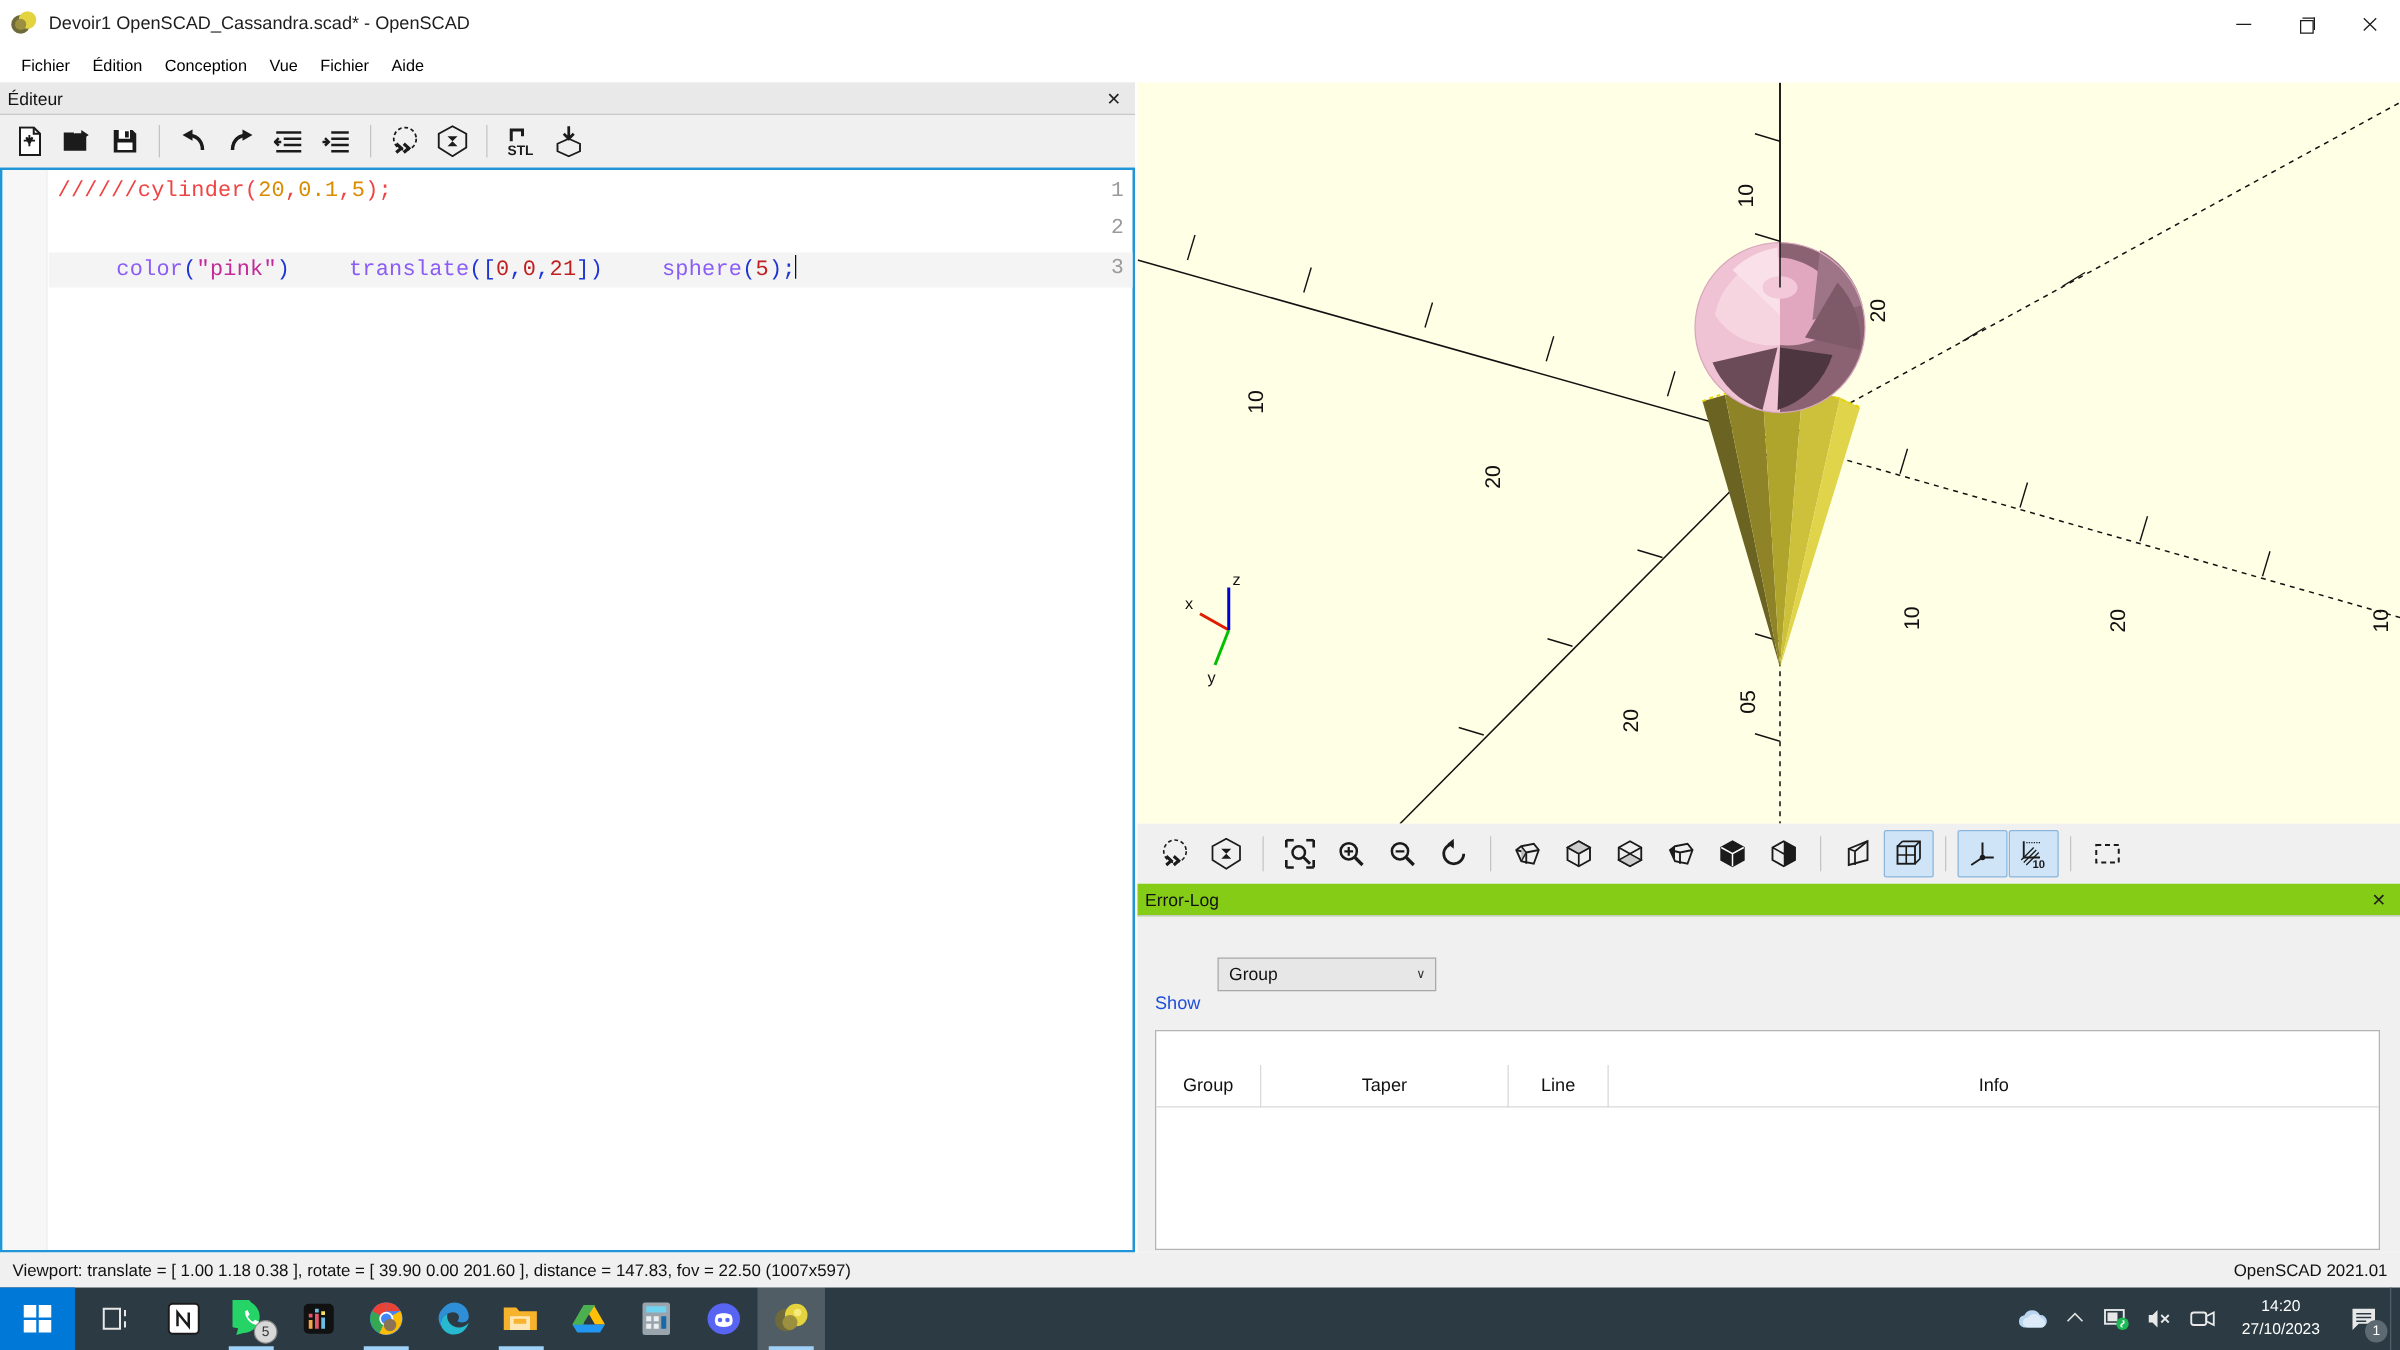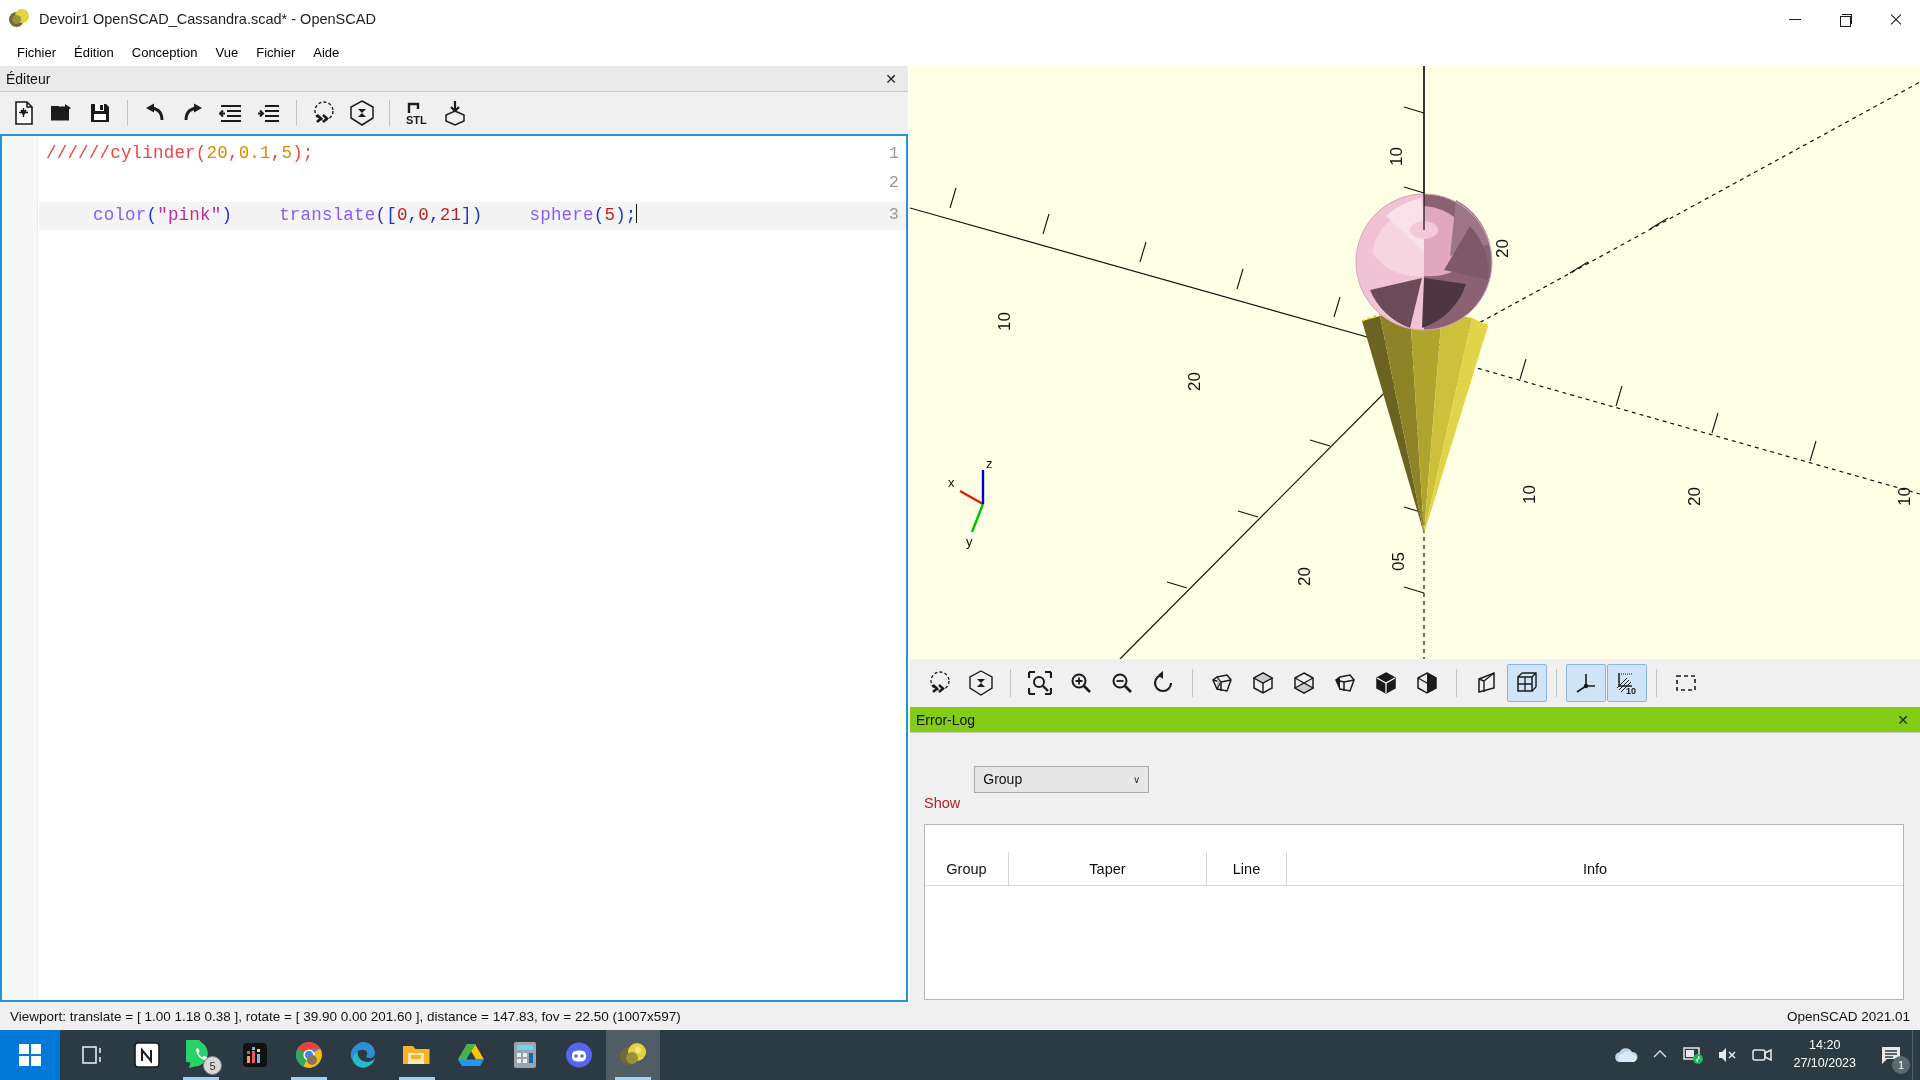--- a/index.html
+++ b/index.html
@@ -129,21 +129,21 @@
   .vb-sep { width: 1px; height: 28px; background: #c4c4c4; margin: 0 8px; }
 
   
   .errlog {
     position: absolute; top: 707px; left: 910px; width: 1010px; height: 295px;
     background: #f0f0f0;
   }
   .errlog .dock-title { background:#84cc16; }
   .errlog-body { padding: 14px 14px 0 14px; }
   .show-row { display: flex; align-items: center; gap: 14px; }
-  .show-label { font-size: 14.5px; color: #b91c1c; margin-top: 48px; }
+  .show-label { font-size: 14.5px; color: #1d4ed8; margin-top: 48px; }
   .combo {
     width: 175px; height: 27px; background: #e7e7e7; border: 1px solid #a9a9a9;
     display: flex; align-items: center; padding: 0 8px; font-size: 14px; color: #111;
   }
   .combo .chev { margin-left: auto; font-size: 10px; color: #333; }
   .log-table {
     margin-top: 13px; width: 980px; height: 176px; background: #ffffff;
     border: 1px solid #b4b4b4;
   }
   .log-head { display: flex; height: 34px; margin-top: 27px; }

